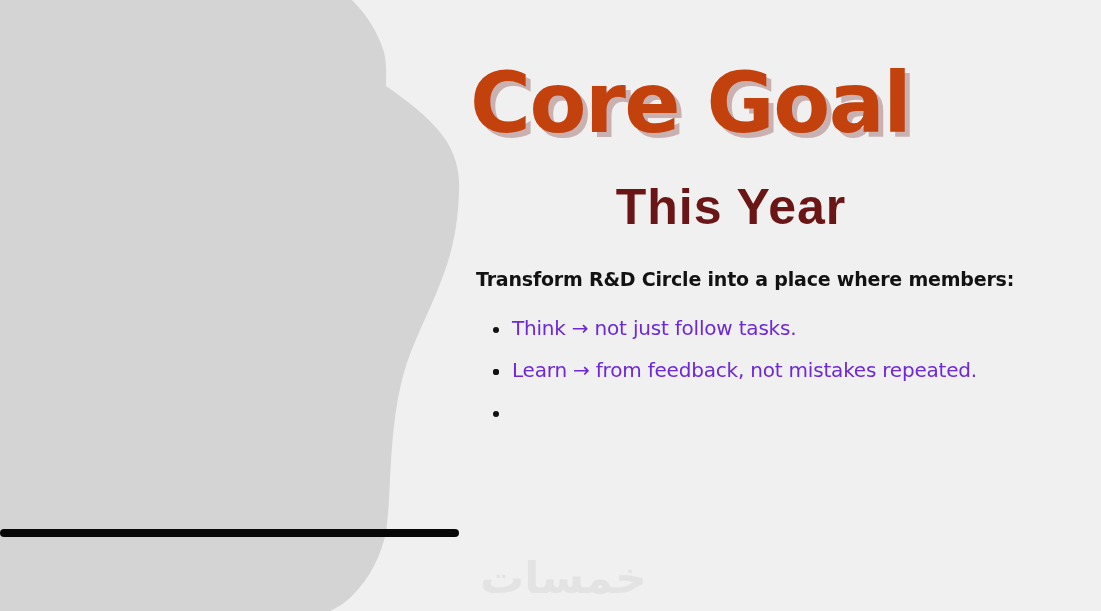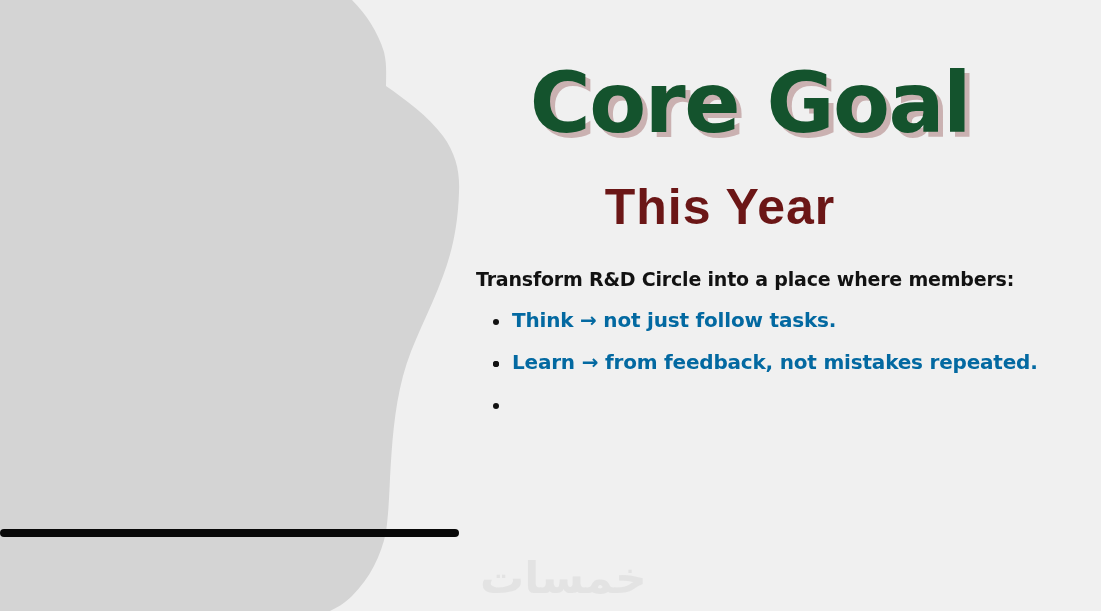--- a/index.html
+++ b/index.html
@@ -50,34 +50,34 @@
     top: 0;
     width: 620px;
     height: 611px;
   }
 
   .title-main {
     position: absolute;
     left: 0px;
     top: 62px;
     width: 500px;
-    text-align: right;
+    text-align: left;
     font-family: "DejaVu Sans", sans-serif;
     font-size: 83px;
     font-weight: 700;
     letter-spacing: -1.5px;
     line-height: 1;
-    color: #14532d;
+    color: #c2410c;
     text-shadow: 5px 5px 0 rgba(150, 90, 90, 0.42);
     white-space: nowrap;
   }
 
   .title-sub {
     position: absolute;
-    left: 0px;
+    left: 11px;
     top: 182px;
     width: 500px;
     text-align: center;
     font-family: "Liberation Sans", sans-serif;
     font-size: 50px;
     font-weight: 700;
     letter-spacing: 1px;
     line-height: 1;
     color: #6b1616;
     white-space: nowrap;
@@ -100,26 +100,26 @@
     left: 20px;
     top: 310px;
     margin: 0;
     padding: 0;
     list-style: none;
   }
 
   .bullets li {
     position: relative;
     padding-left: 22px;
-    margin: 0 0 21px 0;
+    margin: 8px 0 21px 0;
     font-family: "DejaVu Sans", sans-serif;
     font-size: 20px;
-    font-weight: 700;
+    font-weight: 400;
     letter-spacing: -0.2px;
-    color: #0369a1;
+    color: #6d28d9;
     white-space: nowrap;
     line-height: 1.05;
   }
 
   .bullets li .dot {
     position: absolute;
     left: 3px;
     top: 9px;
     width: 6px;
     height: 6px;

